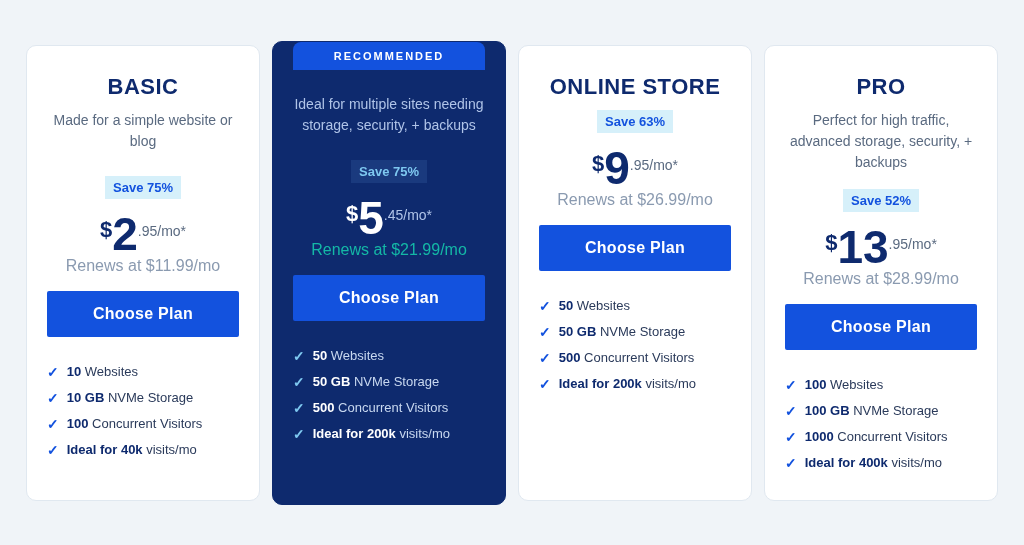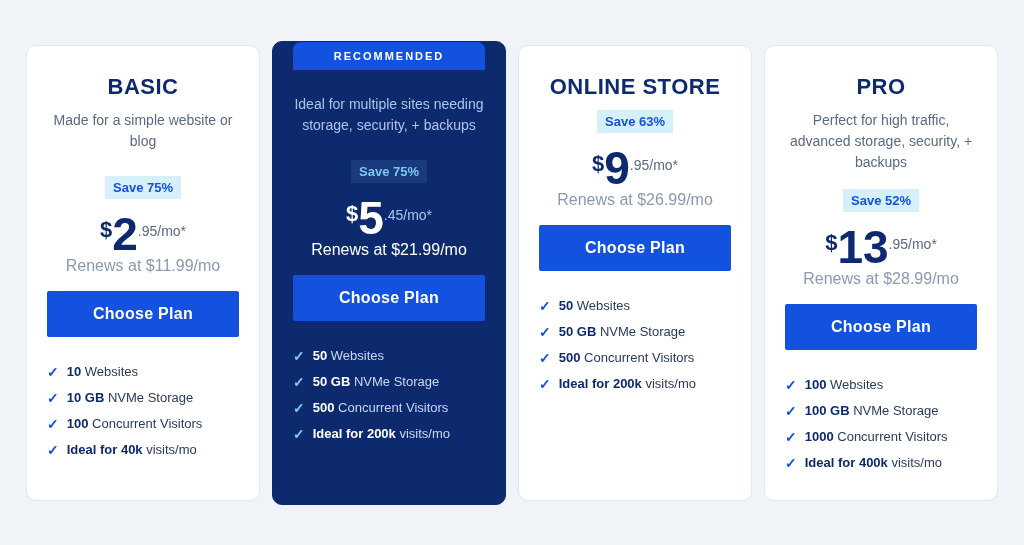--- a/index.html
+++ b/index.html
@@ -89,21 +89,21 @@
       background: #1a3a7e;
       color: #7ec8f0;
     }
     .renews-at {
       font-size: 16px;
       color: #8a9ab0;
       margin-bottom: 16px;
       text-align: center;
     }
     .plan-card.recommended .renews-at {
-      color: #ffffff;
+      color: #14b8a6;
     }
     .choose-plan-btn {
       background: #1352de;
       color: #fff;
       border: none;
       border-radius: 2px;
       padding: 14px 0;
       width: 100%;
       font-size: 16px;
       font-weight: 700;

